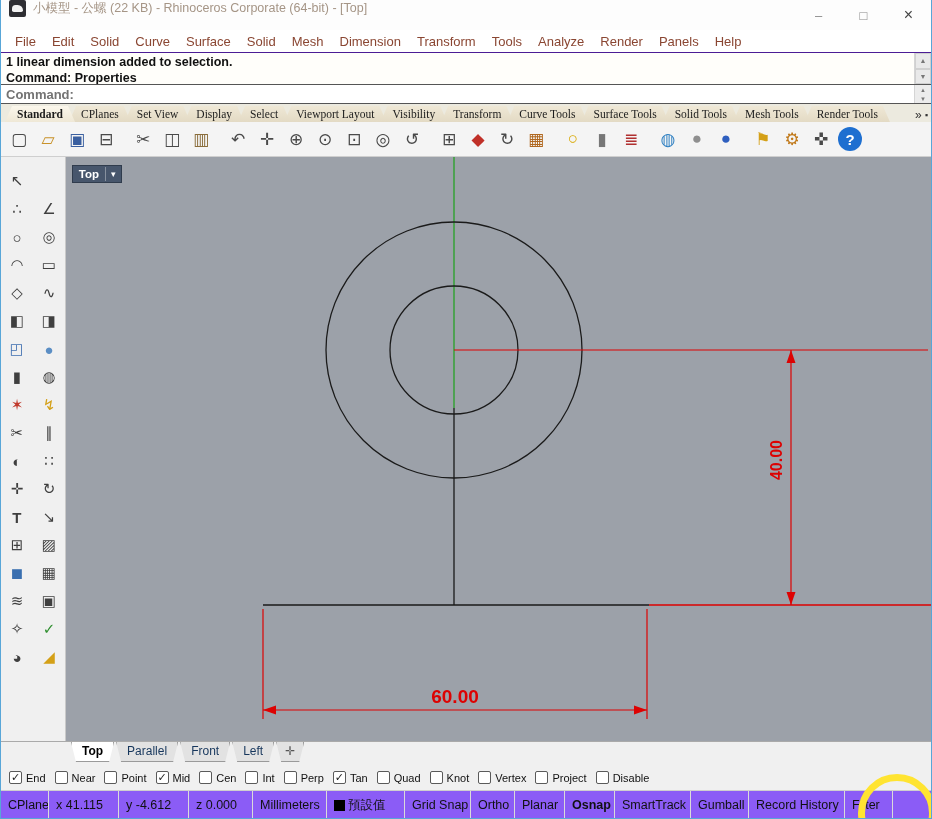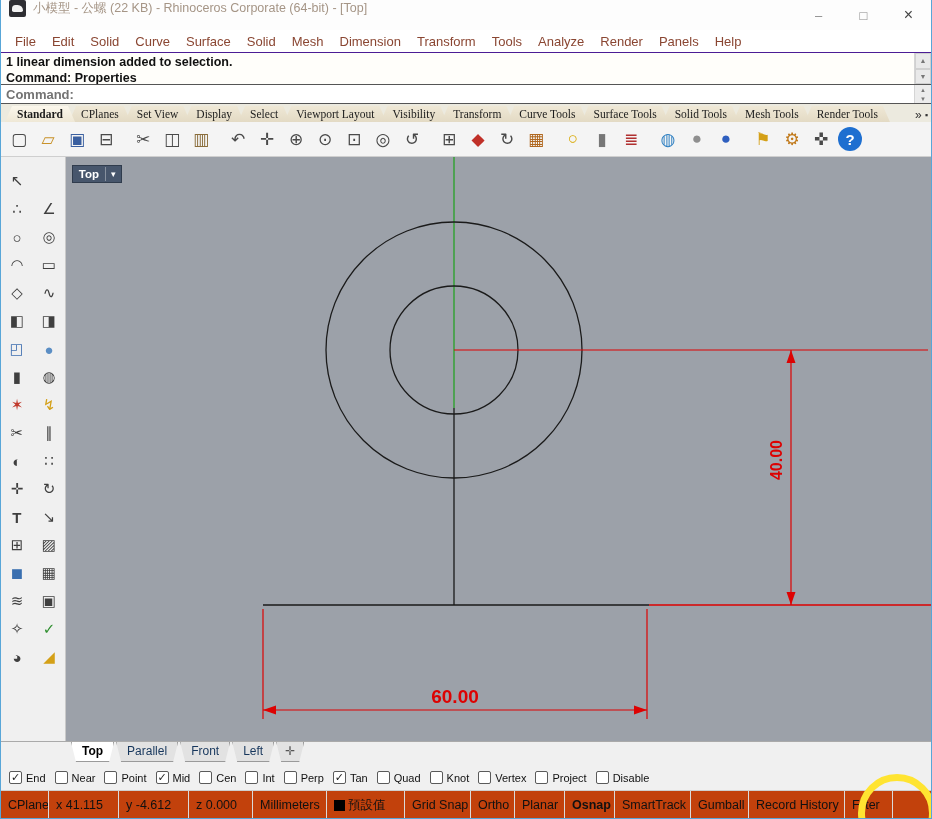--- a/index.html
+++ b/index.html
@@ -67,21 +67,21 @@
   .vptab.plus { color:#555; padding:2px 8px 3px; }
 
   
   .osnapbar { height:25px; flex:0 0 25px; background:#f0f0f0; display:flex; align-items:center; padding-left:8px; gap:9px; }
   .osnap-item { display:flex; align-items:center; gap:4px; cursor:pointer; }
   .cb { width:13px; height:13px; background:#fff; border:1px solid #5a5a5a; border-radius:2px; font-size:11px; line-height:11px;
         color:#1d1d1d; font-weight:bold; display:flex; align-items:center; justify-content:center; }
   .oslabel { font-size:11px; color:#111; }
 
   
-  .statusbar { height:29px; flex:0 0 29px; background:#c2410c; border-top:1px solid #cfcfcf; display:flex; align-items:stretch; font-size:12.5px; color:#111; }
+  .statusbar { height:29px; flex:0 0 29px; background:#8b5cf6; border-top:1px solid #cfcfcf; display:flex; align-items:stretch; font-size:12.5px; color:#111; }
   .scell { display:flex; align-items:center; padding:0 7px; border-right:1px solid #dadada; white-space:nowrap; overflow:hidden; }
   .scell.bold span { font-weight:bold; }
   .swatch { width:11px; height:11px; background:#000; margin-right:3px; flex:0 0 11px; }
   .c0{width:48px}.c1{width:70px}.c2{width:70px}.c3{width:64px}.c4{width:74px}.c5{width:78px}.c6{width:66px}.c7{width:44px}
   .c8{width:50px}.c9{width:50px}.c10{width:76px}.c11{width:58px}.c12{width:96px}.c13{width:48px}
 
   
   .ring { position:absolute; left:857px; top:774px; width:78px; height:78px; border:7px solid #ffe431; border-radius:50%; z-index:20; pointer-events:none; }
 </style>
 </head>

